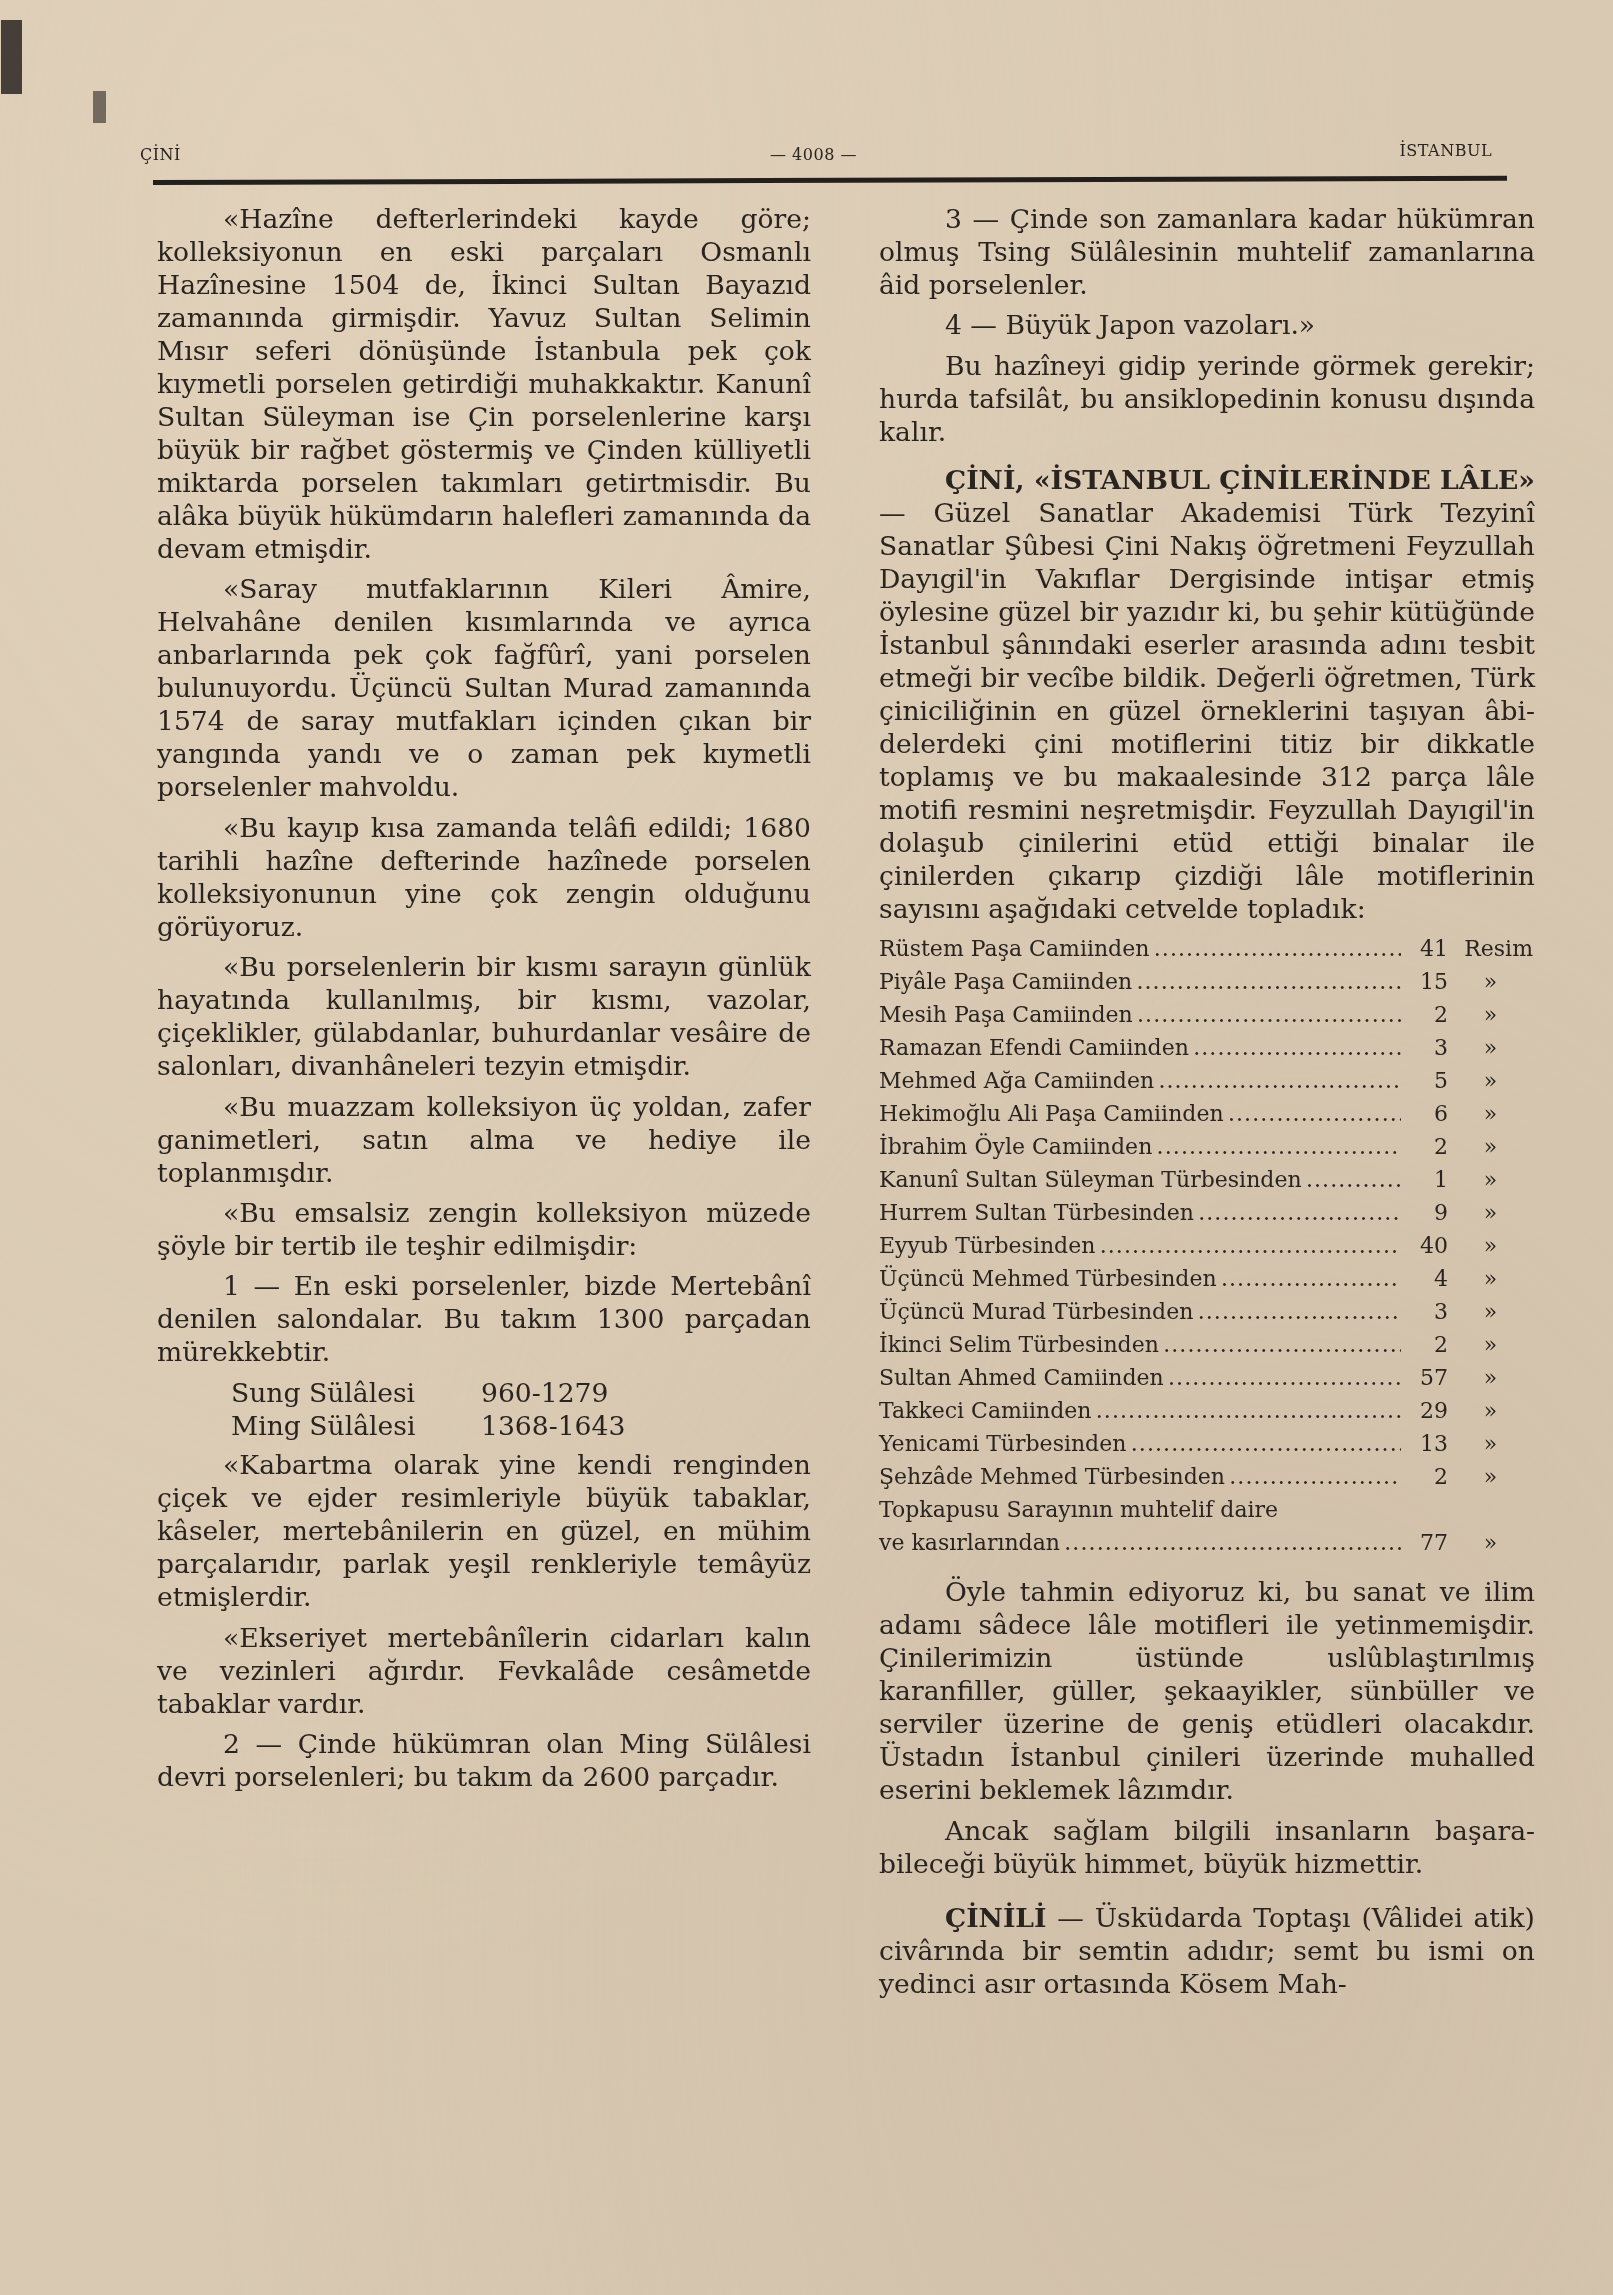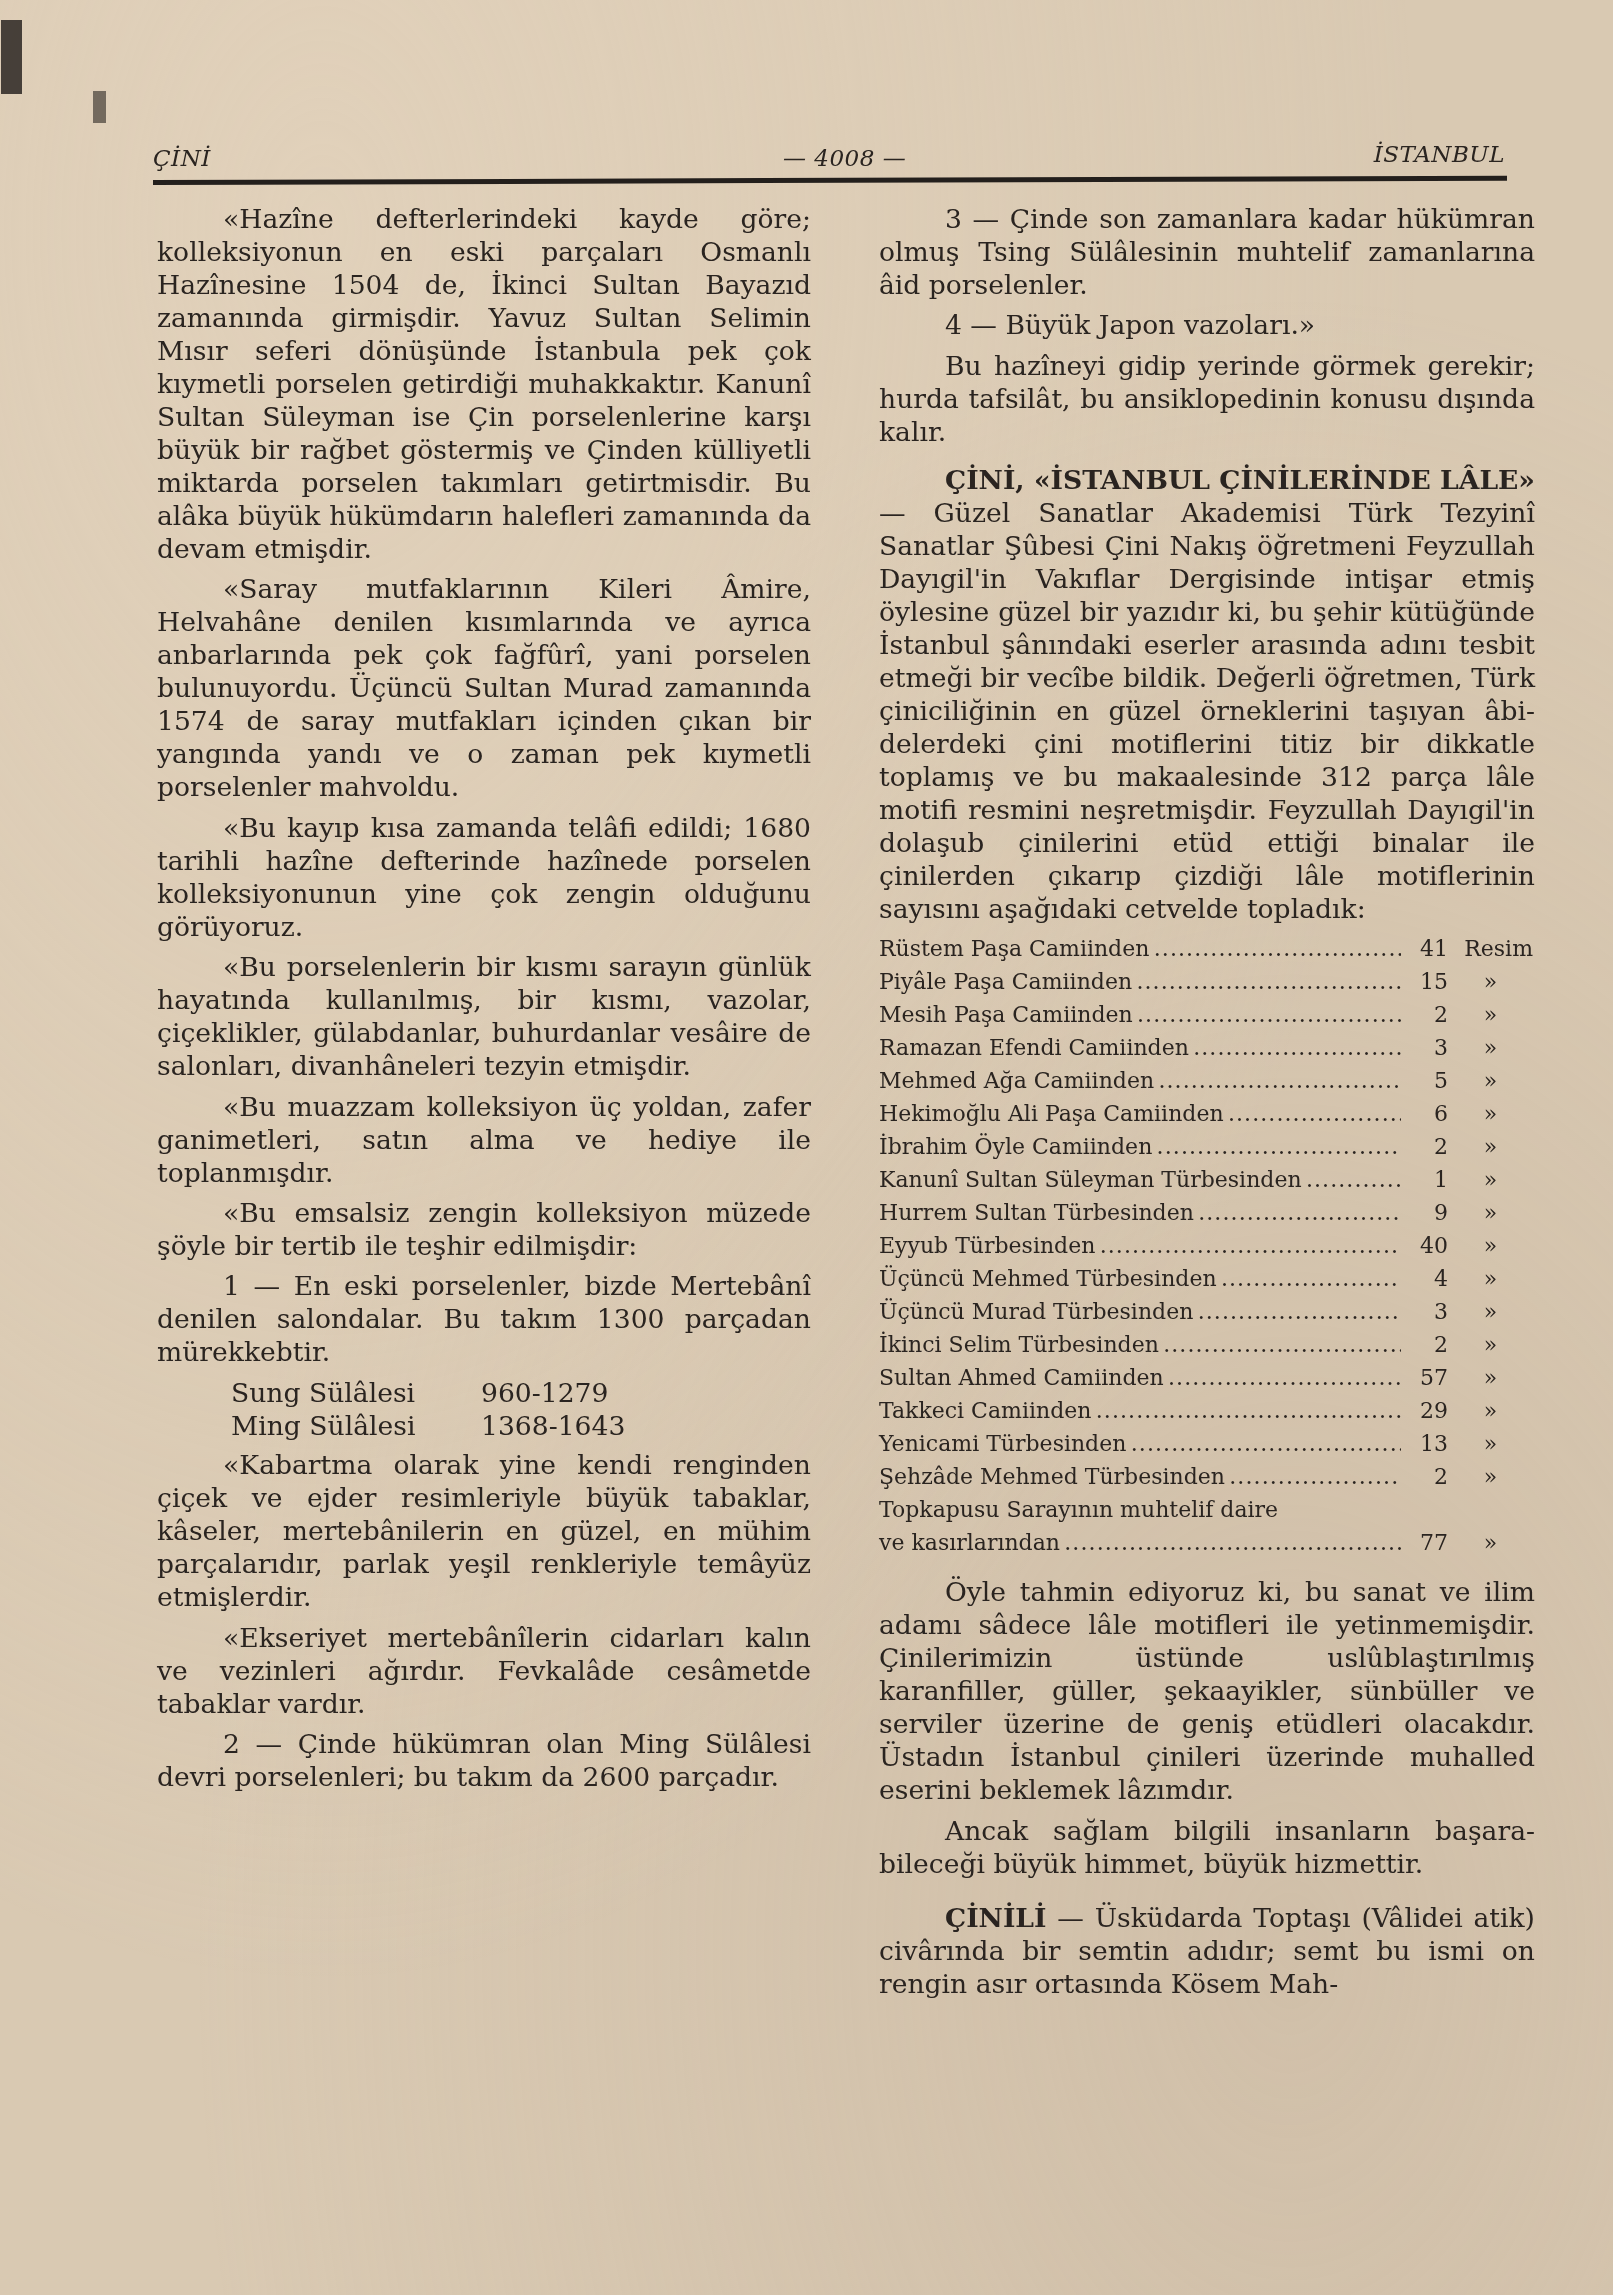--- a/index.html
+++ b/index.html
@@ -11,22 +11,22 @@
       radial-gradient(ellipse at 80% 85%, rgba(200,182,160,0.5), rgba(0,0,0,0) 60%);
     font-family: "DejaVu Serif", "Liberation Serif", serif;
     color: #2a2420;
     position: relative;
   }
   .edge-mark { position: absolute; background: #2b2622; opacity: 0.85; }
   .edge-mark.a { left: 1.1px; top: 20px; width: 21px; height: 74px; }
   .edge-mark.b { left: 93px; top: 91px; width: 12.8px; height: 32px; opacity: 0.6; }
 
   .header {
-    position: absolute; left: 153px; top: 141px; width: 1352px; height: 37px;
-    font-size: 23px; letter-spacing: 0.5px; font-style: italic;
+    position: absolute; left: 140px; top: 141px; width: 1352px; height: 37px;
+    font-size: 16px; letter-spacing: 0.5px;
   }
   .header .left { position: absolute; left: 0; top: 4.3px; }
   .header .center { position: absolute; left: 630px; top: 4.3px; }
   .header .right { position: absolute; right: 0; top: 0; }
   .header-rule {
     position: absolute; left: 153px; top: 180px; width: 1354px; height: 5.3px;
     background: #231f1c; transform: rotate(-0.18deg); transform-origin: left center;
   }
 
   .col {
@@ -207,15 +207,15 @@
       <div class="row">
         <span class="place">ve kasırlarından</span>
         <span class="dots"></span>
         <span class="count">77</span>
         <span class="unit">»</span>
       </div>
     </div>
 
   <p>Öyle tahmin ediyoruz ki, bu sanat ve ilim adamı sâdece lâle motifleri ile yetin­memişdir. Çinilerimizin üstünde uslûblaş­tırılmış karanfiller, güller, şekaayikler, sün­büller ve serviler üzerine de geniş etüdleri olacakdır. Üstadın İstanbul çinileri üzerin­de muhalled eserini beklemek lâzımdır.</p>
   <p>Ancak sağlam bilgili insanların başara­bileceği büyük himmet, büyük hizmettir.</p>
-  <p style="margin-top:21px"><span class="bold">ÇİNİLİ</span><span> — Üsküdarda Toptaşı (Vâlidei atik) civârında bir semtin adıdır; semt bu ismi on rengin asır ortasında Kösem Mah-</span></p>
+  <p style="margin-top:21px"><span class="bold">ÇİNİLİ</span><span> — Üsküdarda Toptaşı (Vâlidei atik) civârında bir semtin adıdır; semt bu ismi on yedinci asır ortasında Kösem Mah-</span></p>
 </div>
 
 
 </body></html>

